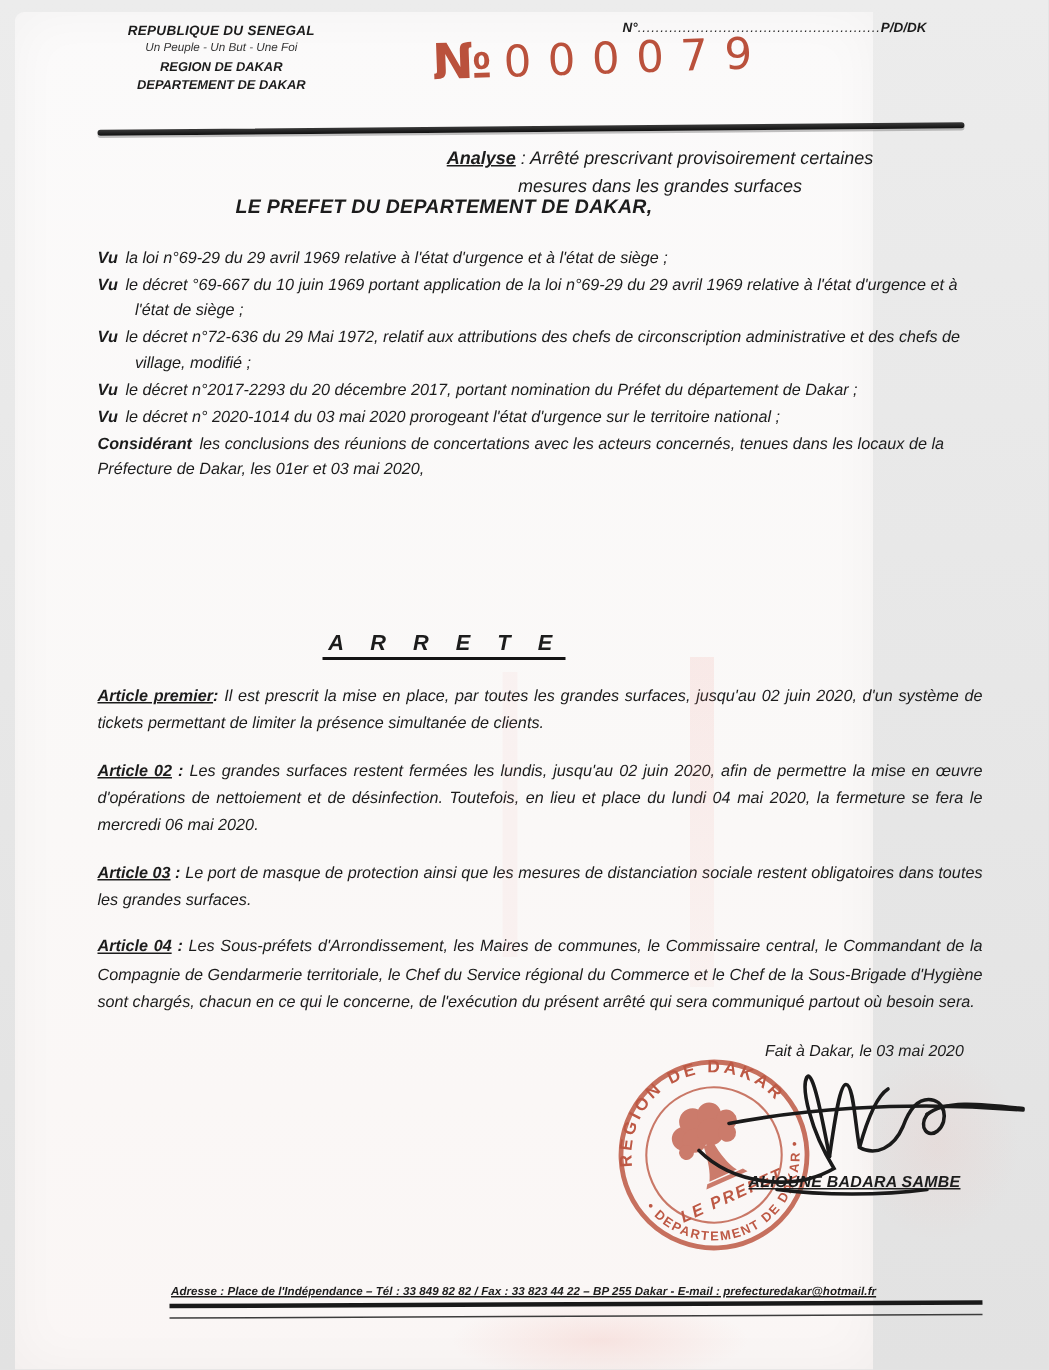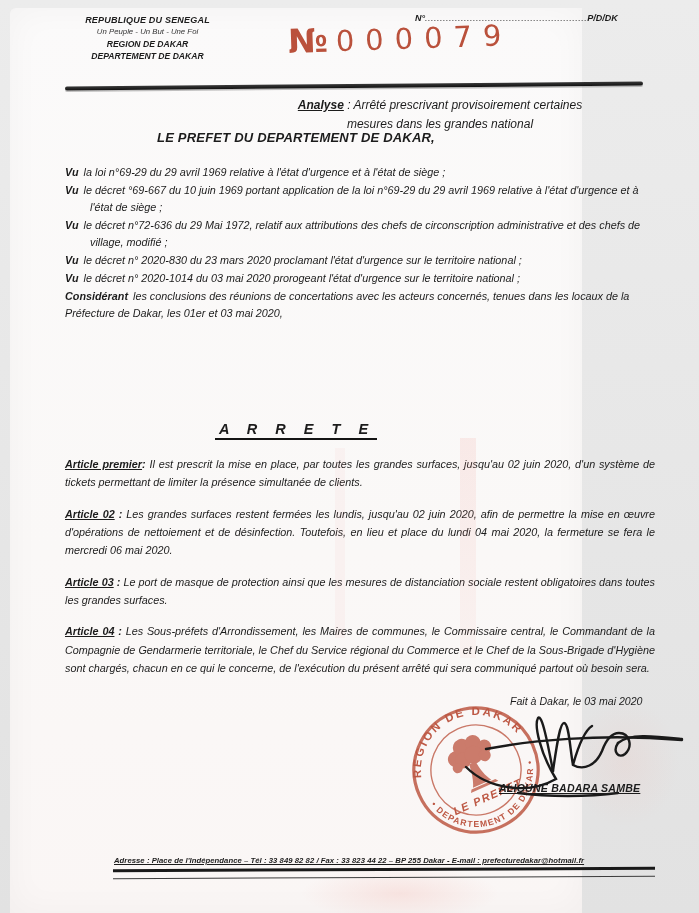--- a/index.html
+++ b/index.html
@@ -98,30 +98,30 @@
     </div>
 
     <div class="stamp-no">
       <span class="no-sym">№</span><span class="no-digits">000079</span>
     </div>
 
     <div class="rule"></div>
 
     <div class="analyse">
       <div><span class="u b">Analyse</span><span> : Arrêté prescrivant provisoirement certaines</span></div>
-      <div>mesures dans les grandes national</div>
+      <div>mesures dans les grandes surfaces</div>
     </div>
 
     <div class="doc-title">LE PREFET DU DEPARTEMENT DE DAKAR,</div>
 
     <div class="preamble">
       <div class="pre-item"><span class="pre-label">Vu</span><span>la loi n°69-29 du 29 avril 1969 relative à l'état d'urgence et à l'état de siège ;</span></div>
       <div class="pre-item"><span class="pre-label">Vu</span><span>le décret °69-667 du 10 juin 1969 portant application de la loi n°69-29 du 29 avril 1969 relative à l'état d'urgence et à l'état de siège ;</span></div>
       <div class="pre-item"><span class="pre-label">Vu</span><span>le décret n°72-636 du 29 Mai 1972, relatif aux attributions des chefs de circonscription administrative et des chefs de village, modifié ;</span></div>
-      <div class="pre-item"><span class="pre-label">Vu</span><span>le décret n° 2020-830 du 23 mars 2020 proclamant l'état d'urgence sur le territoire national ;</span></div>
+      <div class="pre-item"><span class="pre-label">Vu</span><span>le décret n°2017-2293 du 20 décembre 2017, portant nomination du Préfet du département de Dakar ;</span></div>
       <div class="pre-item"><span class="pre-label">Vu</span><span>le décret n° 2020-1014 du 03 mai 2020 prorogeant l'état d'urgence sur le territoire national ;</span></div>
       <div class="pre-item no-hang"><span class="pre-label">Considérant</span><span>les conclusions des réunions de concertations avec les acteurs concernés, tenues dans les locaux de la Préfecture de Dakar, les 01er et 03 mai 2020,</span></div>
     </div>
 
     <div class="arrete"><span>A R R E T E</span></div>
 
     <div class="articles">
       <div class="article"><span class="art-label">Article premier</span><span class="art-sep">: </span><span>Il est prescrit la mise en place, par toutes les grandes surfaces, jusqu'au 02 juin 2020, d'un système de tickets permettant de limiter la présence simultanée de clients.</span></div>
       <div class="article"><span class="art-label">Article 02</span><span class="art-sep"> : </span><span>Les grandes surfaces restent fermées les lundis, jusqu'au 02 juin 2020, afin de permettre la mise en œuvre d'opérations de nettoiement et de désinfection. Toutefois, en lieu et place du lundi 04 mai 2020, la fermeture se fera le mercredi 06 mai 2020.</span></div>
       <div class="article"><span class="art-label">Article 03</span><span class="art-sep"> : </span><span>Le port de masque de protection ainsi que les mesures de distanciation sociale restent obligatoires dans toutes les grandes surfaces.</span></div>

